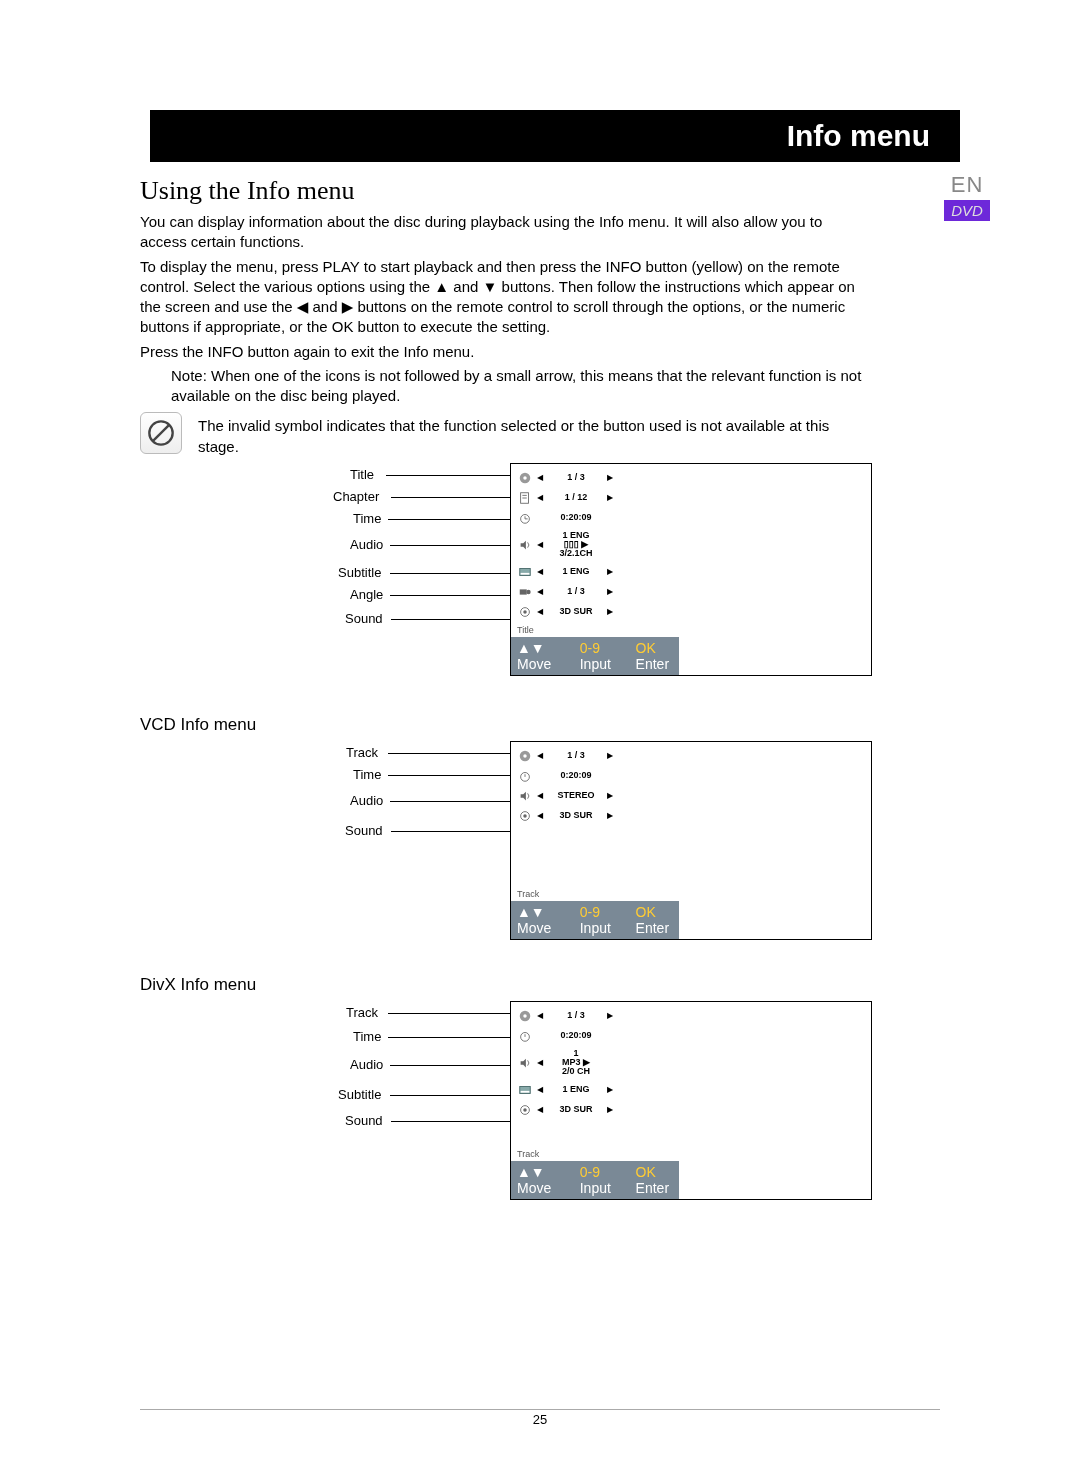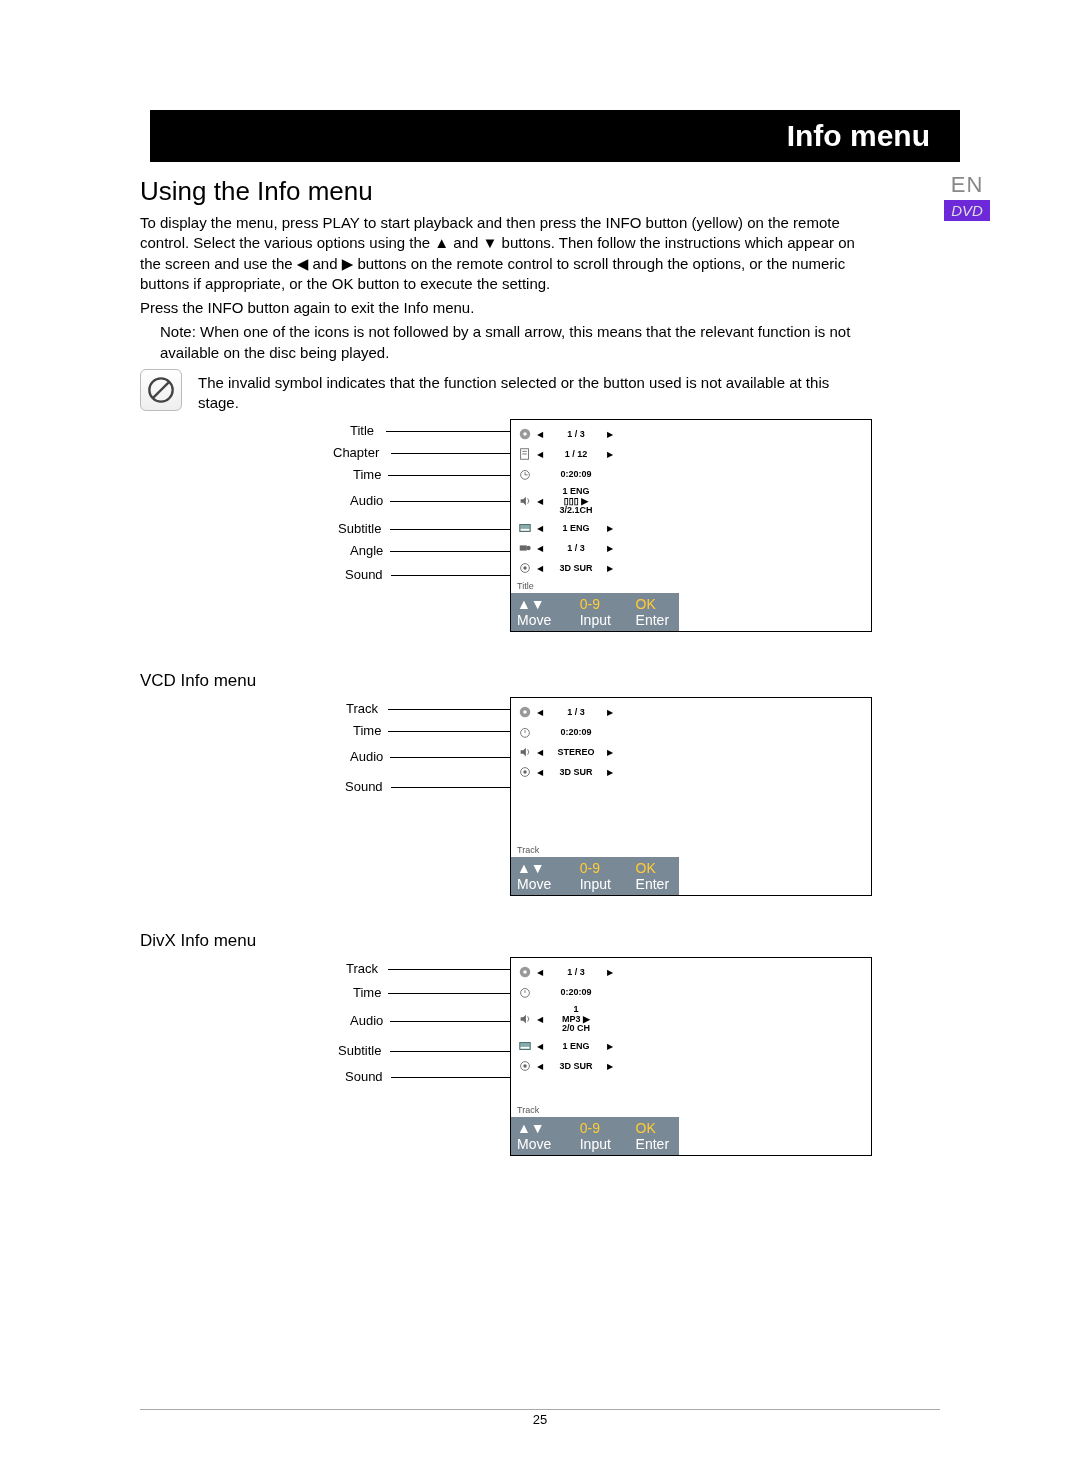--- a/index.html
+++ b/index.html
@@ -29,20 +29,21 @@
   }
   .title-bar span {
     font-weight: bold;
     font-size: 30px;
     font-family: Arial, sans-serif;
   }
   h1.section {
     font-weight: normal;
     font-size: 26px;
     margin: 14px 0 6px 0;
+    font-family: Liberation Serif, serif;
   }
   .lang-badge {
     position: absolute;
     right: 90px;
     top: 172px;
     width: 46px;
     text-align: center;
   }
   .lang-badge .en {
     color: #888;
@@ -56,21 +57,21 @@
     font-size: 15px;
     padding: 2px 0;
     margin-top: 2px;
   }
   .body-text {
     line-height: 1.35;
     margin: 4px 0;
     max-width: 720px;
   }
   .note {
-    margin-left: 20px;
+    margin-left: 31px;
     max-width: 700px;
   }
   .invalid-row {
     display: flex;
     align-items: flex-start;
     gap: 16px;
     margin-top: 6px;
   }
   .invalid-icon {
     width: 40px; height: 40px;
@@ -175,20 +176,21 @@
     <span>Info menu</span>
   </div>
 
   <div class="lang-badge">
     <div class="en">EN</div>
     <div class="dvd">DVD</div>
   </div>
 
   <h1 class="section">Using the Info menu</h1>
 
+  <p class="body-text">You can display information about the disc during playback using the Info menu. It will also allow you to access certain functions.</p>
   <p class="body-text">To display the menu, press PLAY to start playback and then press the INFO button (yellow) on the remote control. Select the various options using the ▲ and ▼ buttons. Then follow the instructions which appear on the screen and use the ◀ and ▶ buttons on the remote control to scroll through the options, or the numeric buttons if appropriate, or the OK button to execute the setting.</p>
   <p class="body-text">Press the INFO button again to exit the Info menu.</p>
   <p class="body-text note">Note: When one of the icons is not followed by a small arrow, this means that the relevant function is not available on the disc being played.</p>
 
   <div class="invalid-row">
     <div class="invalid-icon">
       <svg viewBox="0 0 24 24">
           <circle cx="12" cy="12" r="10" fill="none" stroke="#444" stroke-width="2"></circle>
           <line x1="5" y1="19" x2="19" y2="5" stroke="#444" stroke-width="2"></line>
         </svg>

